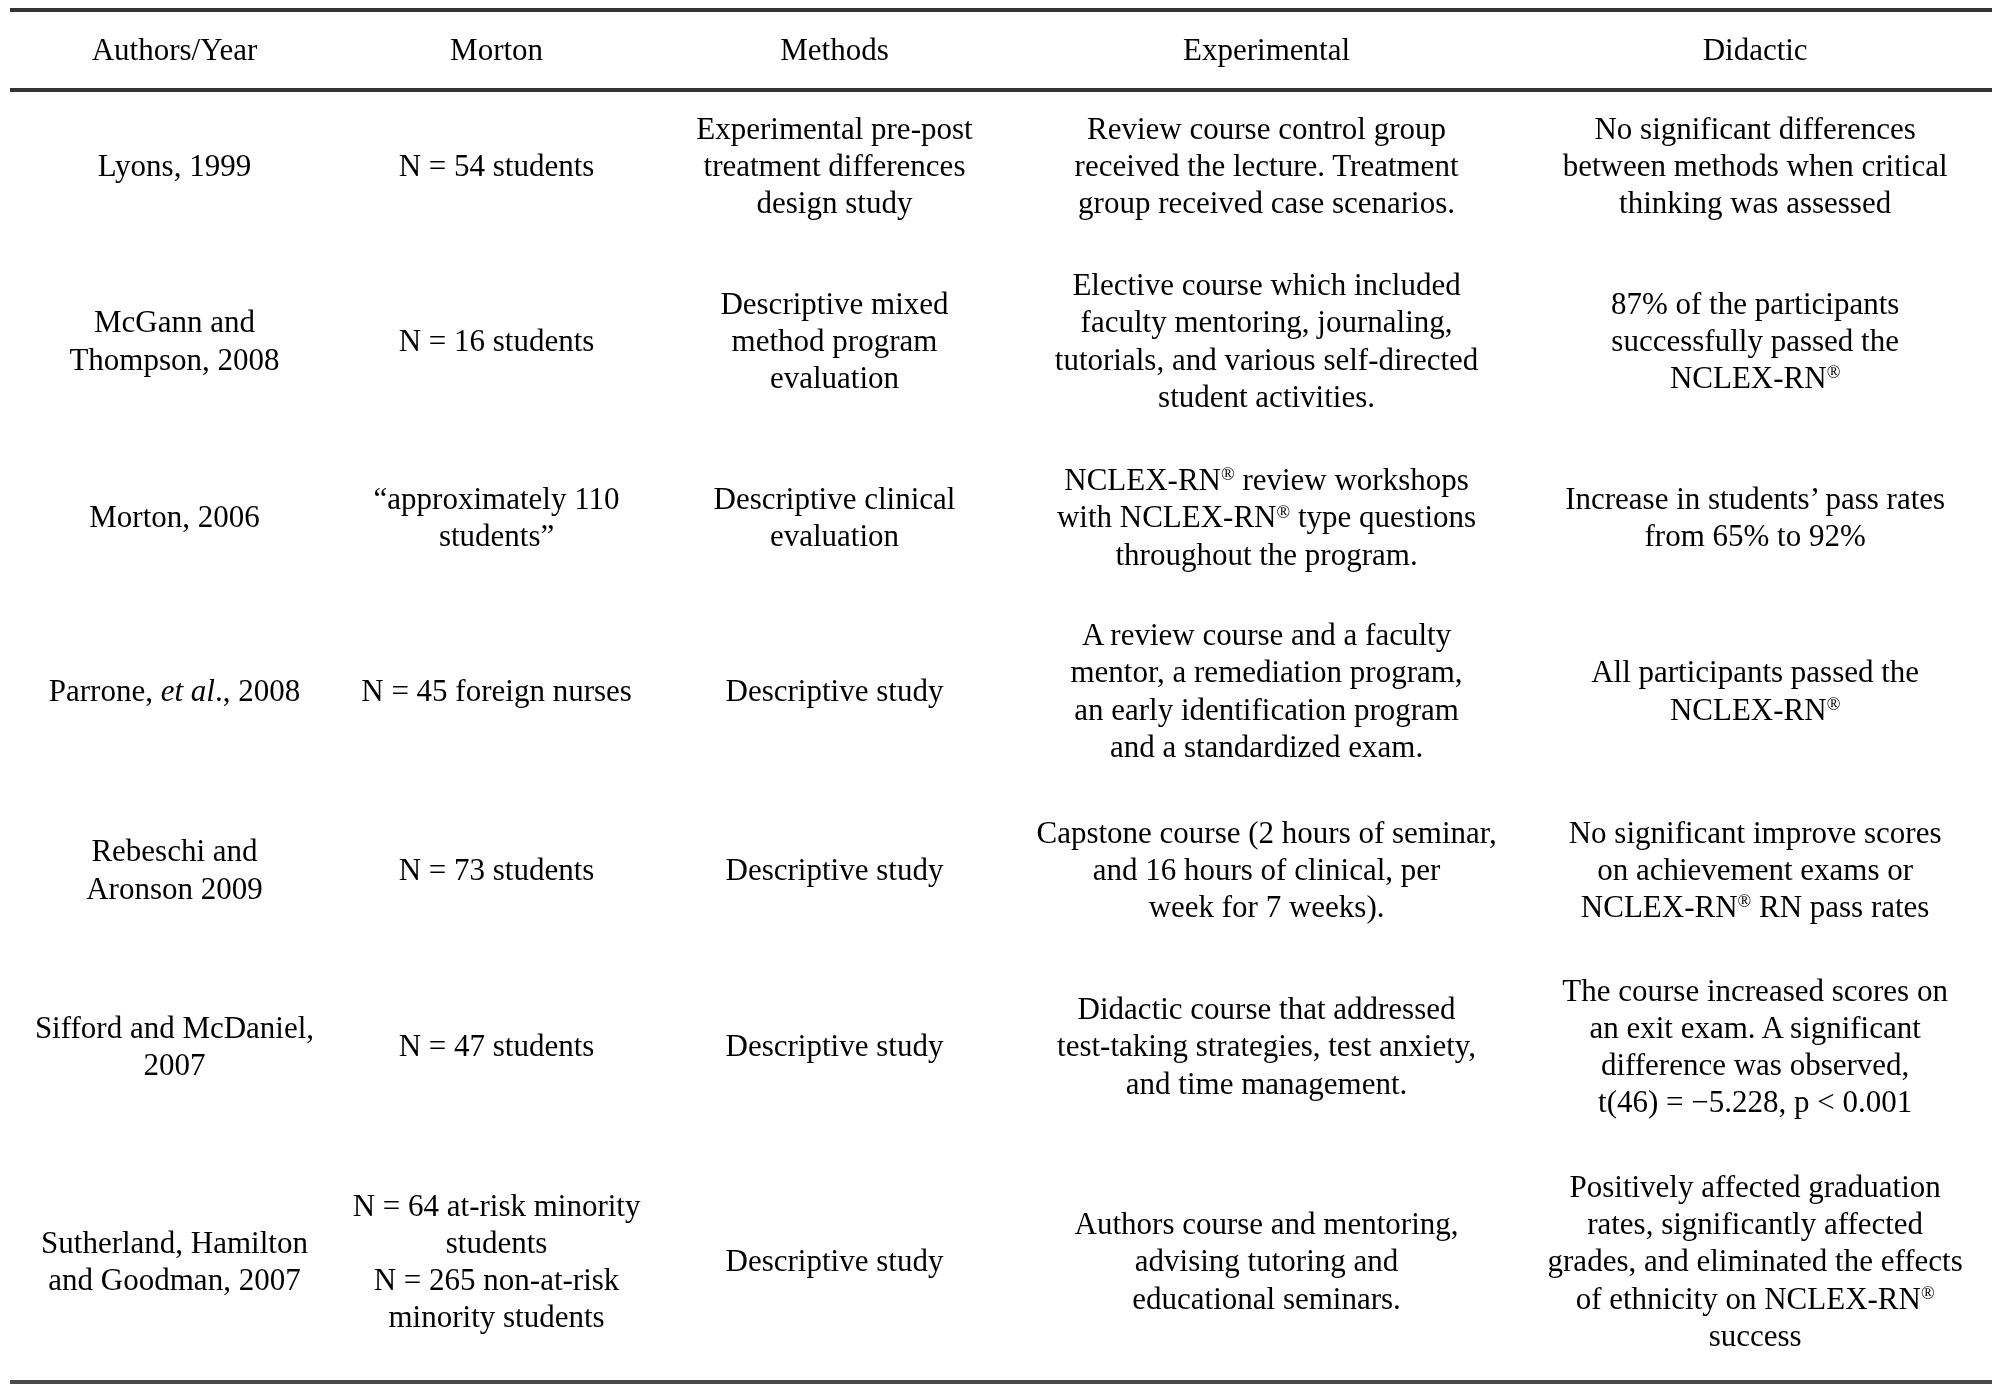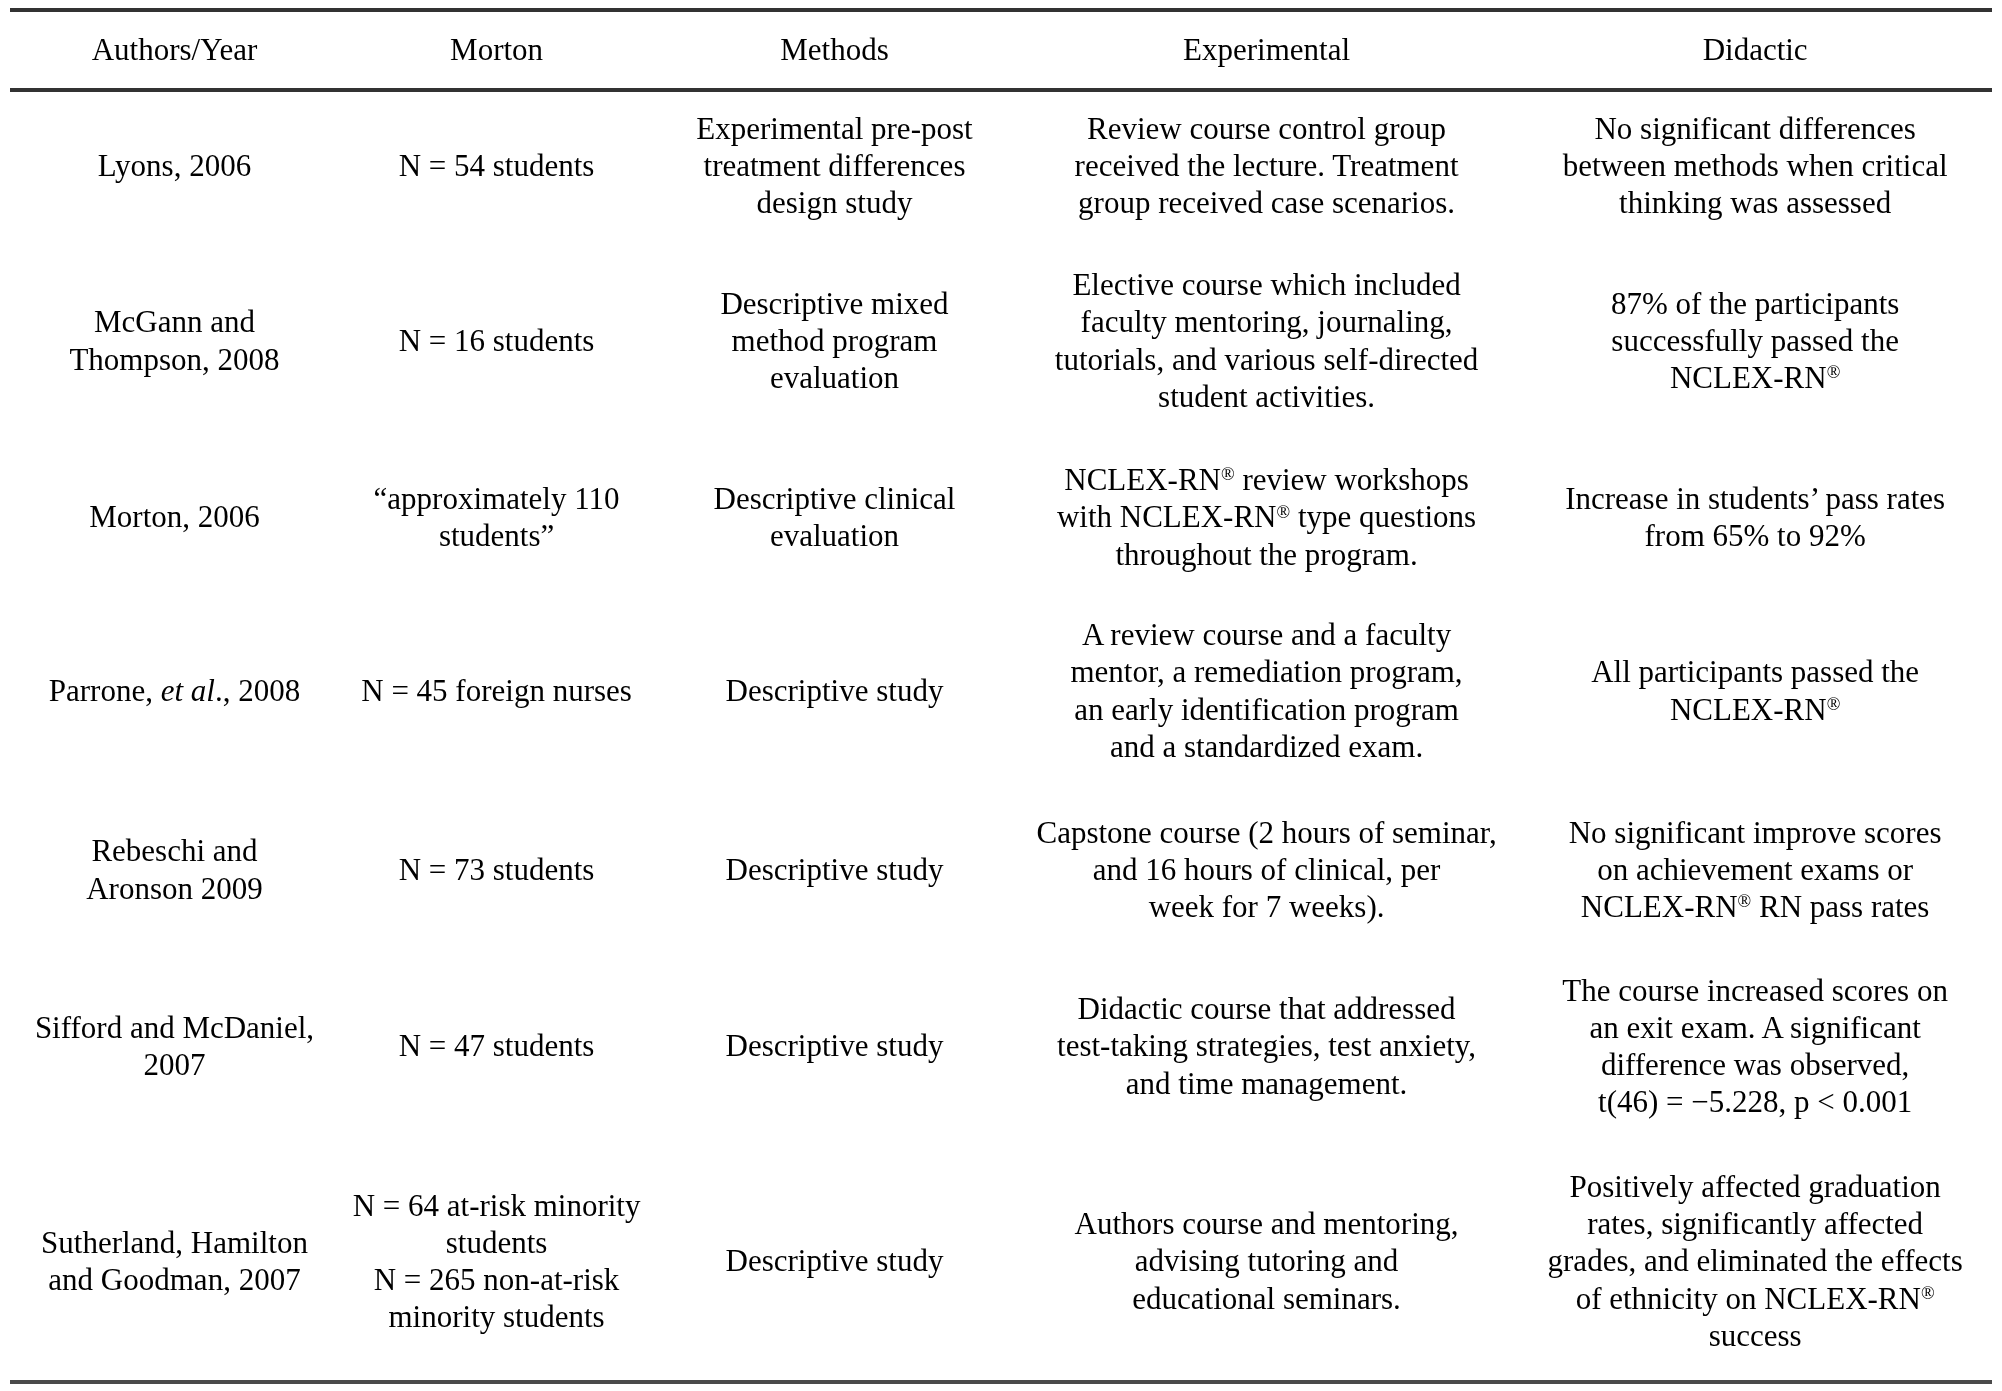--- a/index.html
+++ b/index.html
@@ -73,21 +73,21 @@
       <tr id="header-row">
           <th>Authors/Year</th>
           <th>Morton</th>
           <th>Methods</th>
           <th>Experimental</th>
           <th>Didactic</th>
         </tr>
     </thead>
     <tbody id="table-body">
         <tr class="r0">
-          <td>Lyons, 2006</td>
+          <td>Lyons, 1999</td>
           <td>N = 54 students</td>
           <td>Experimental pre-post
 treatment differences
 design study</td>
           <td>Review course control group
 received the lecture. Treatment
 group received case scenarios.</td>
           <td>No significant differences
 between methods when critical
 thinking was assessed</td>

